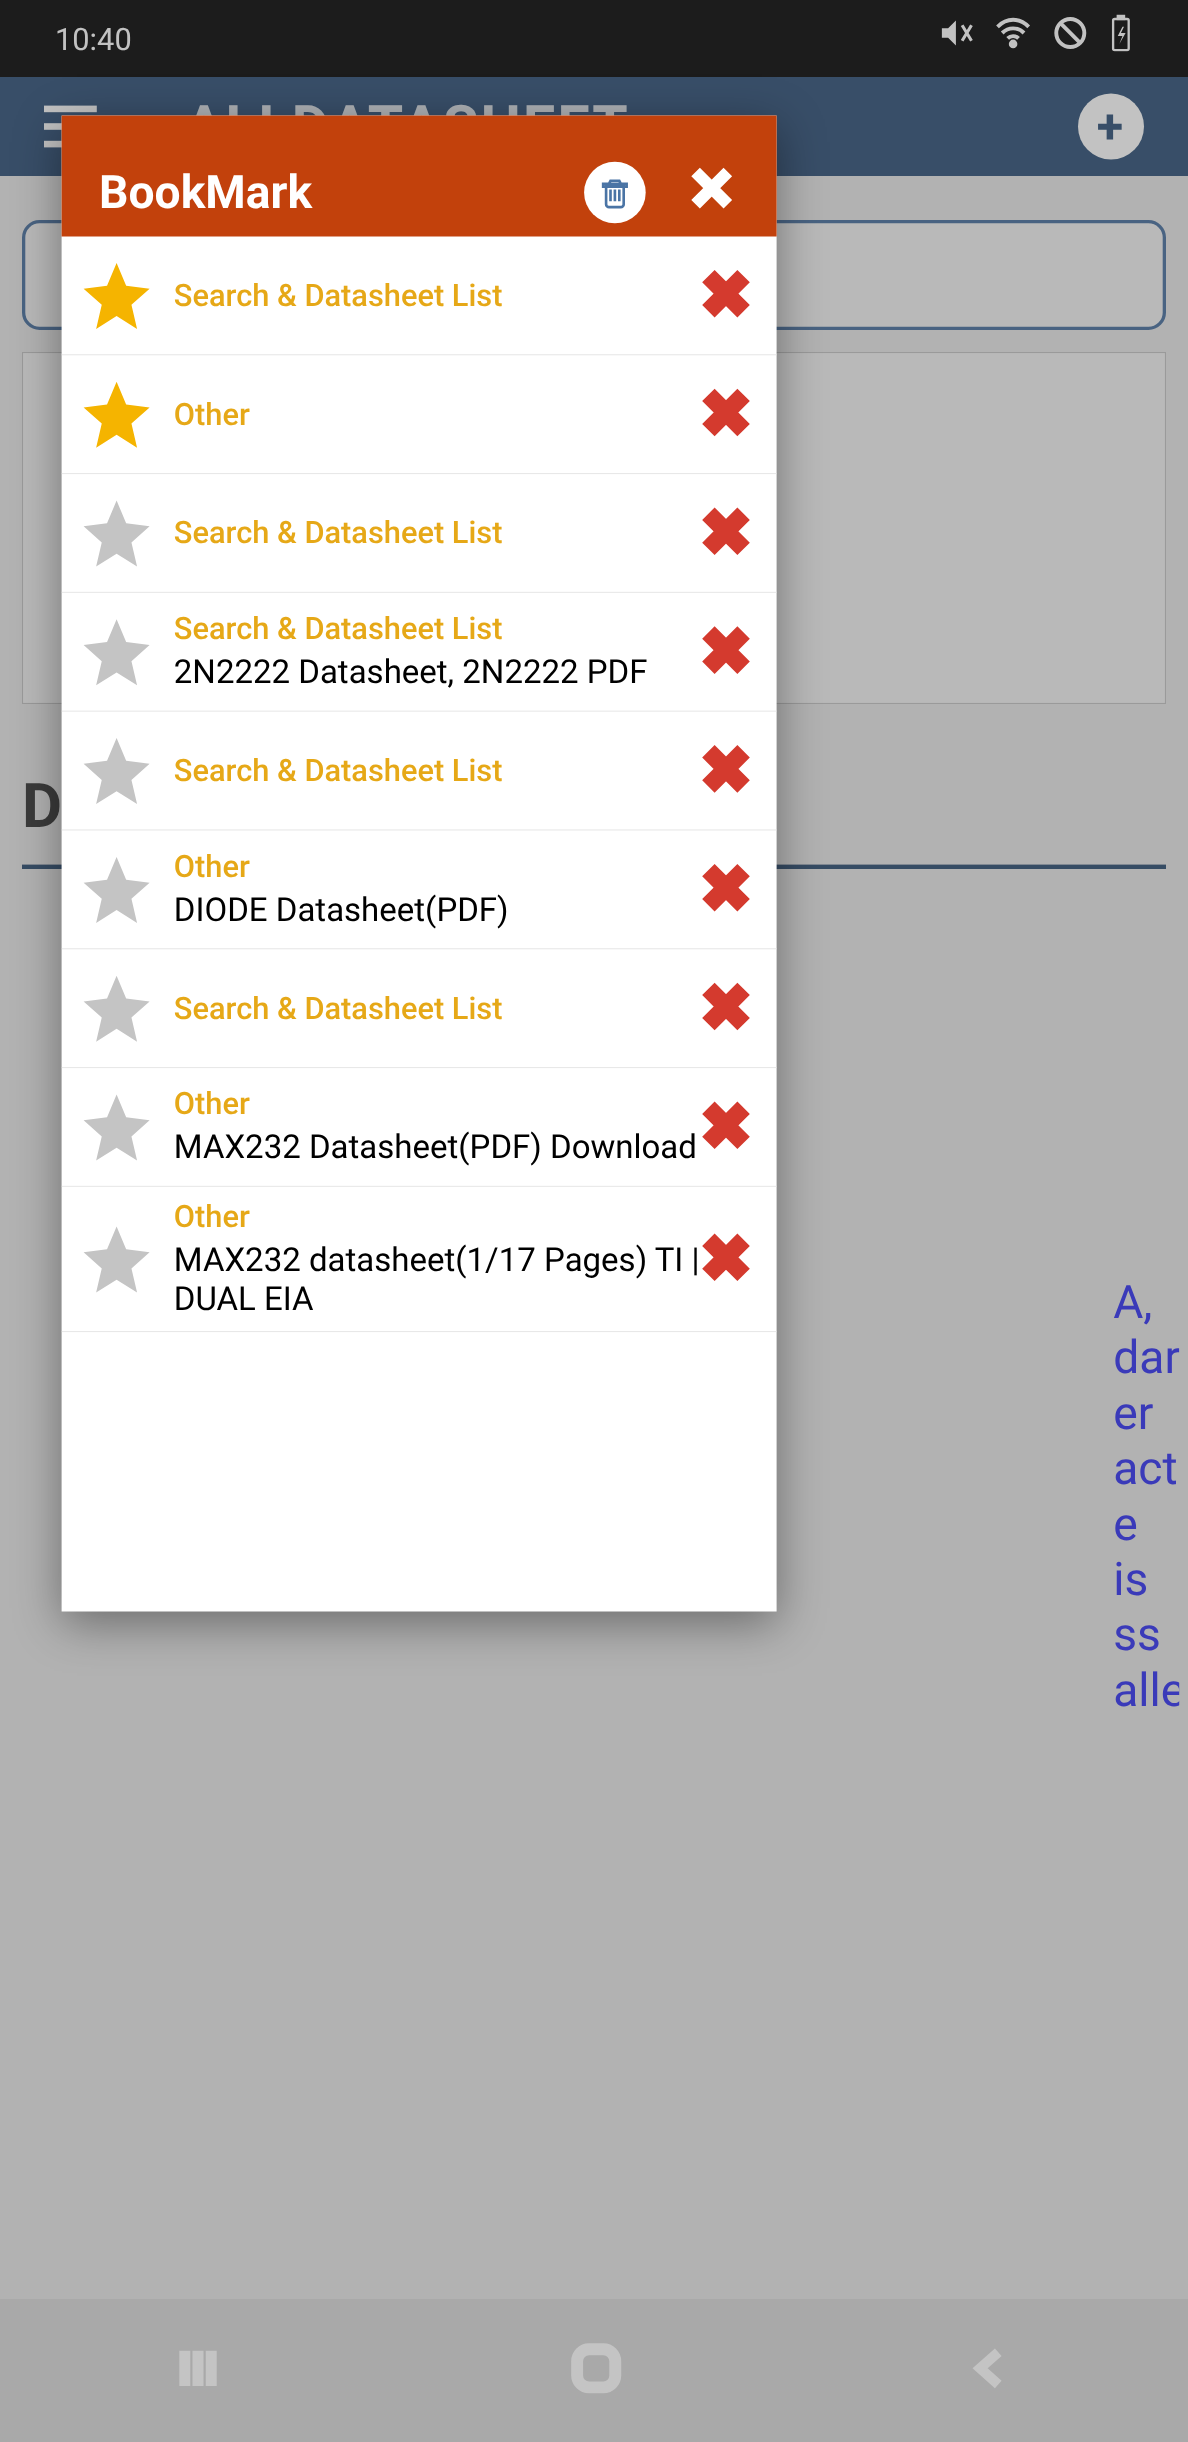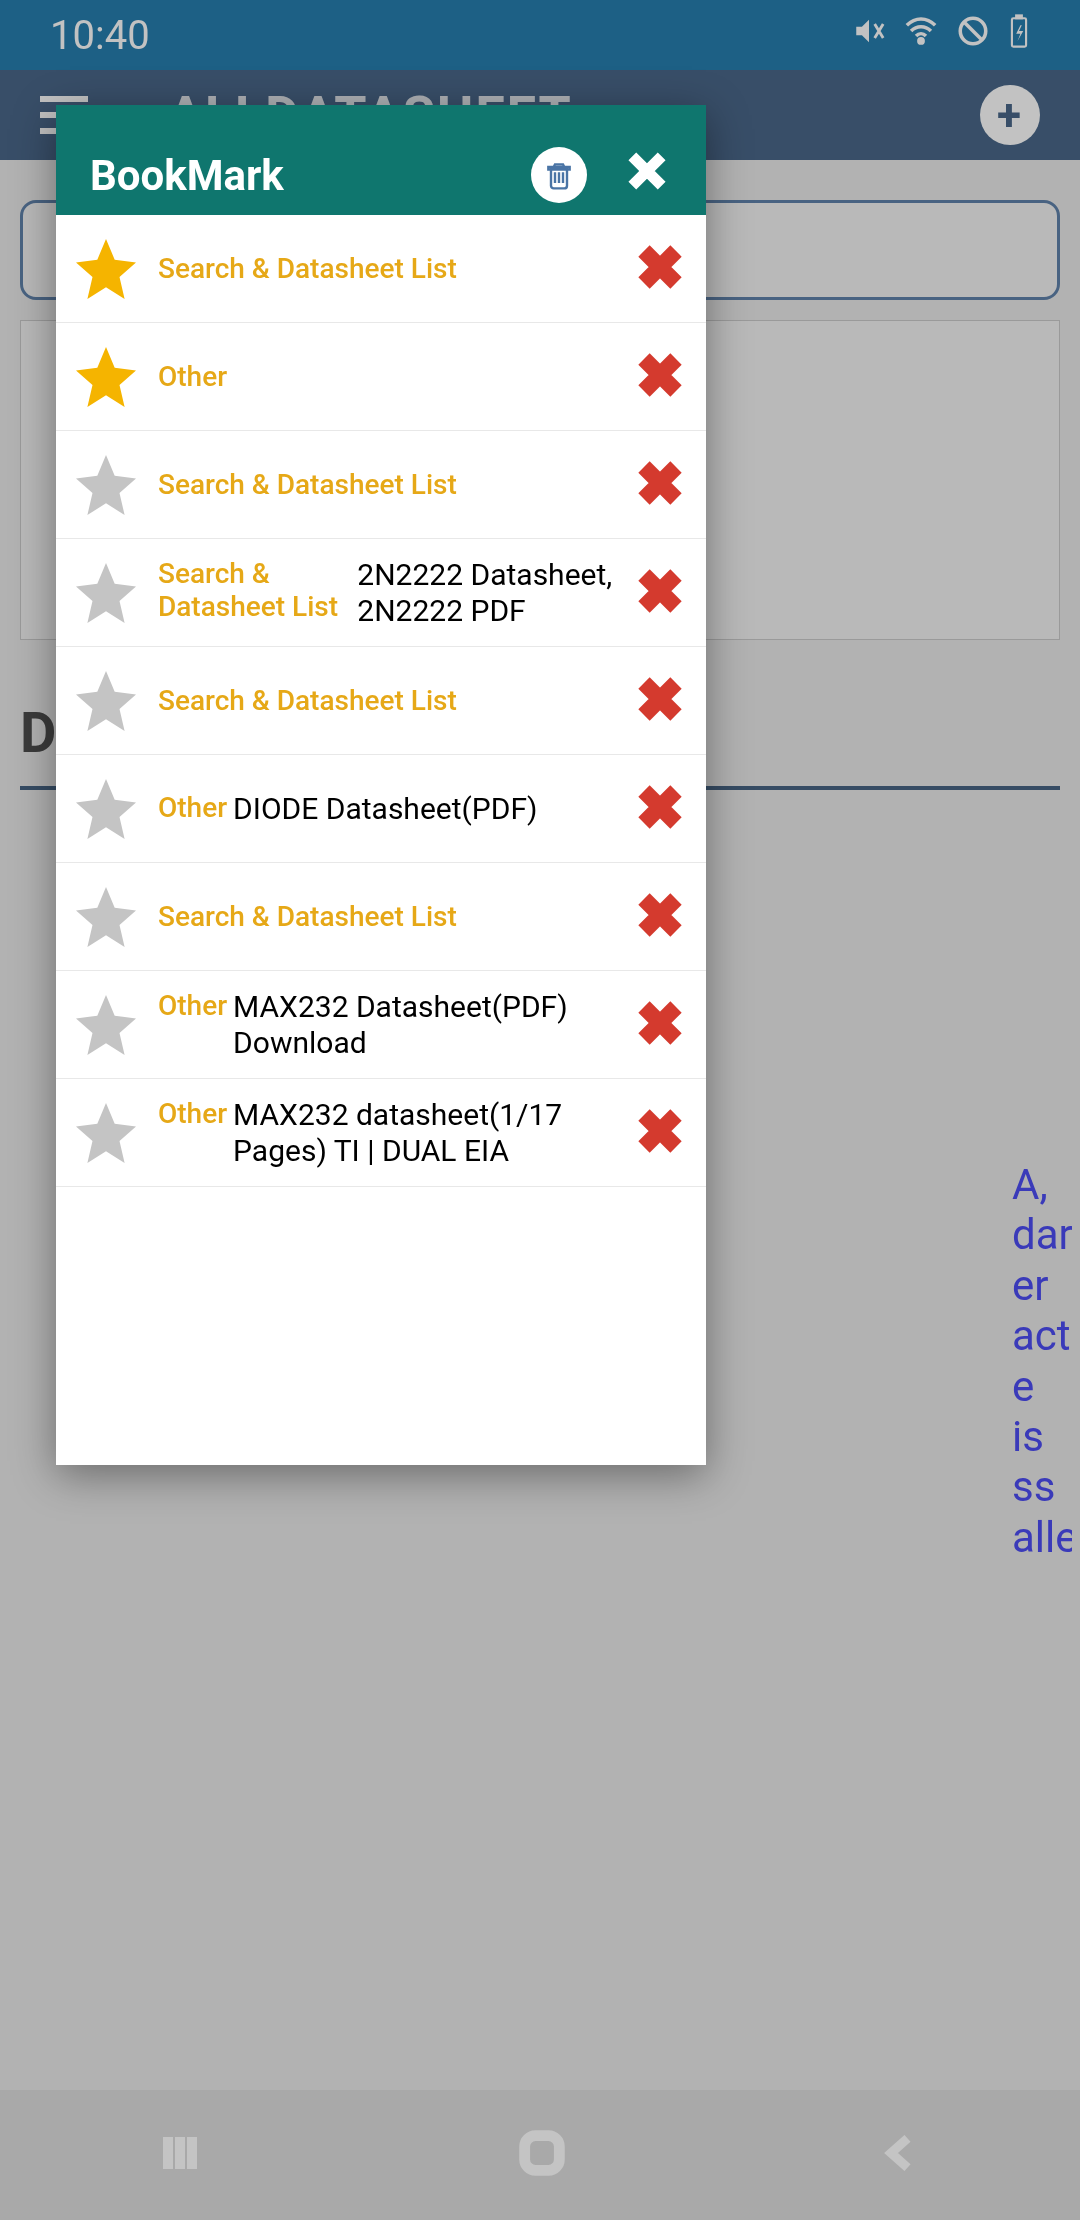--- a/index.html
+++ b/index.html
@@ -8,27 +8,27 @@
     height: 2220px;
     font-family: -apple-system, BlinkMacSystemFont, "Segoe UI", Roboto, sans-serif;
     background: #d0d0d0;
     position: relative;
     overflow: hidden;
   }
 
   
   .status-bar {
     height: 70px;
-    background: #0369a1;
+    background: #000000;
     color: #fff;
     display: flex;
     align-items: center;
     justify-content: space-between;
     padding: 0 50px;
-    font-size: 40px;
+    font-size: 28px;
   }
   .status-right { display: flex; gap: 18px; align-items: center; font-size: 38px; }
 
   
   .app-header {
     height: 90px;
     background: #2b4e75;
     display: flex;
     align-items: center;
     padding: 0 40px;
@@ -122,21 +122,21 @@
 
   
   .modal {
     left: 56px;
     width: 648px;
   }
 
   
 
   .modal-header {
-    background: #0f766e;
+    background: #c2410c;
     color: #fff;
     padding: 30px 37px 0 34px;
   }
   .modal-header-top {
     display: flex;
     align-items: center;
     justify-content: space-between;
     height: 80px;
   }
   .modal-title {
@@ -196,21 +196,21 @@
     height: 72px;
     flex-shrink: 0;
   }
   .star svg { width: 100%; height: 100%; }
   .star.gold svg { fill: #f5b400; }
   .star.gray svg { fill: #c4c4c4; }
   .row-text {
     flex: 1;
     padding-left: 16px;
     display: flex;
-    flex-direction: row;
+    flex-direction: column;
     gap: 6px;
     min-width: 0;
   }
   .row-cat {
     color: #e6a817;
     font-size: 28px;
     font-weight: 500;
   }
   .row-title {
     color: #000;

